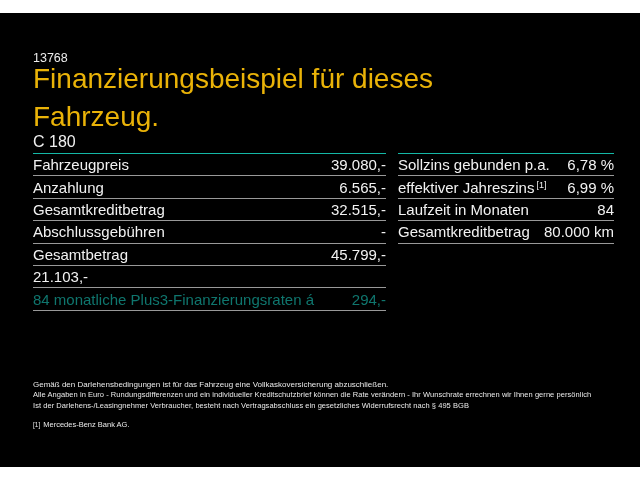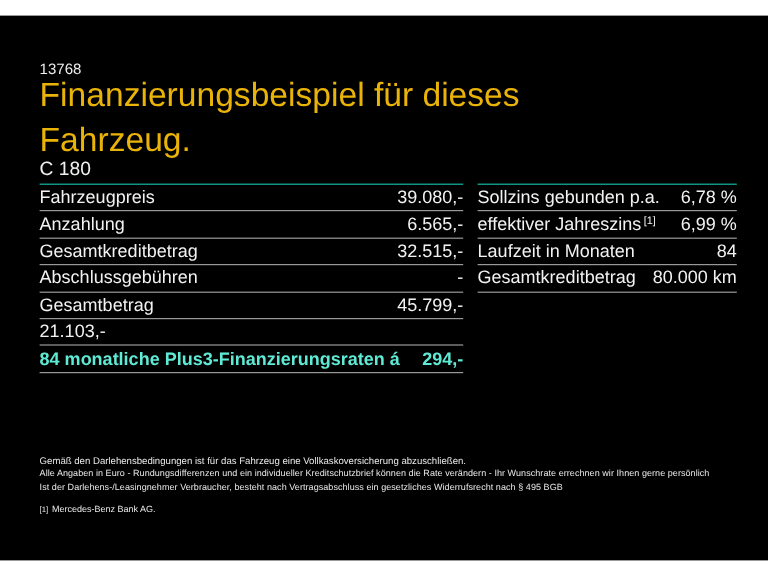--- a/index.html
+++ b/index.html
@@ -36,21 +36,21 @@
   .fin-table { border-top: 1px solid #14b8a6; }
   .fin-table.left  { width: 353px; }
   .fin-table.right { width: 216px; }
   .row {
     display: flex; justify-content: space-between; align-items: center;
     height: 21.4px; border-bottom: 1px solid #999999;
     font-size: 15px; color: #f2f2f2; white-space: nowrap;
   }
   .row .label { text-align: left; }
   .row .value { text-align: right; }
-  .row.bold { font-weight: 700; color: #5eead4; }
+  .row.bold { font-weight: 400; color: #0f766e; }
   .sup-mark { font-size: 9px; vertical-align: 5px; padding-left: 2px; }
   .fineprint {
     position: absolute; top: 366px; left: 33px; width: 585px;
     color: #e9e9e9;
   }
   .fineprint .fp-bold {
     font-size: 8px; font-weight: 400; line-height: 11px; white-space: nowrap;
   }
   .fineprint .fp-line {
     font-size: 7.5px; font-weight: 400; line-height: 10.7px; white-space: nowrap;

